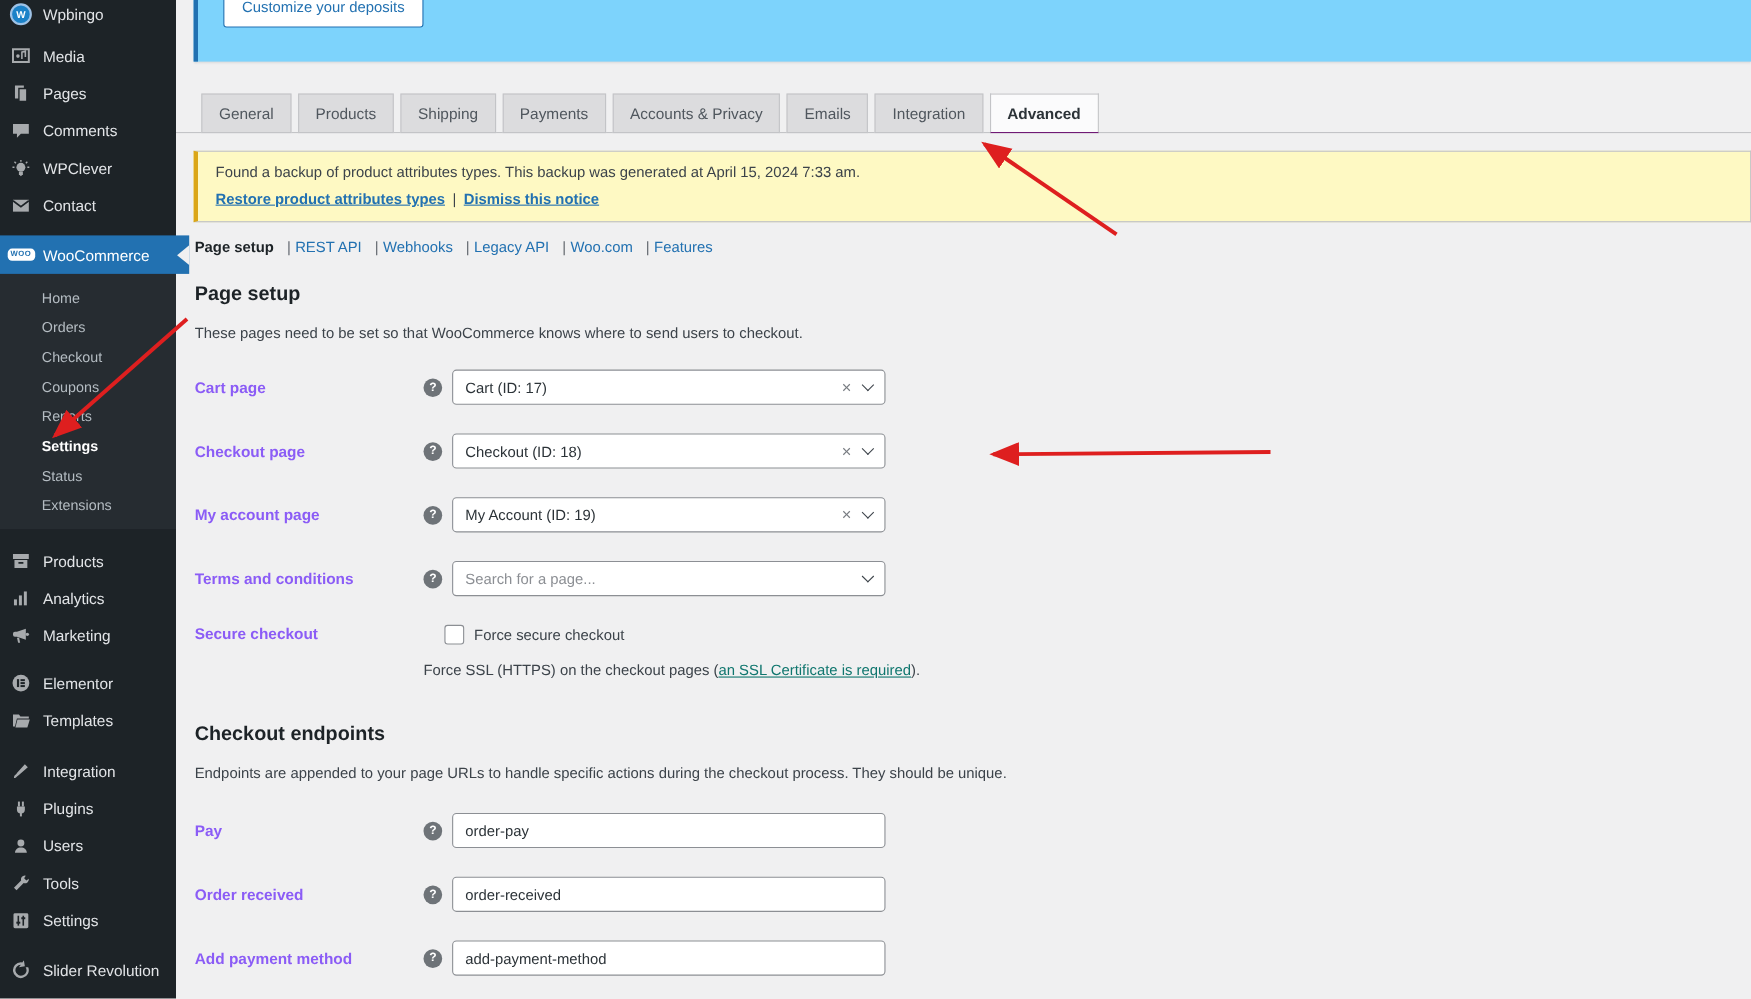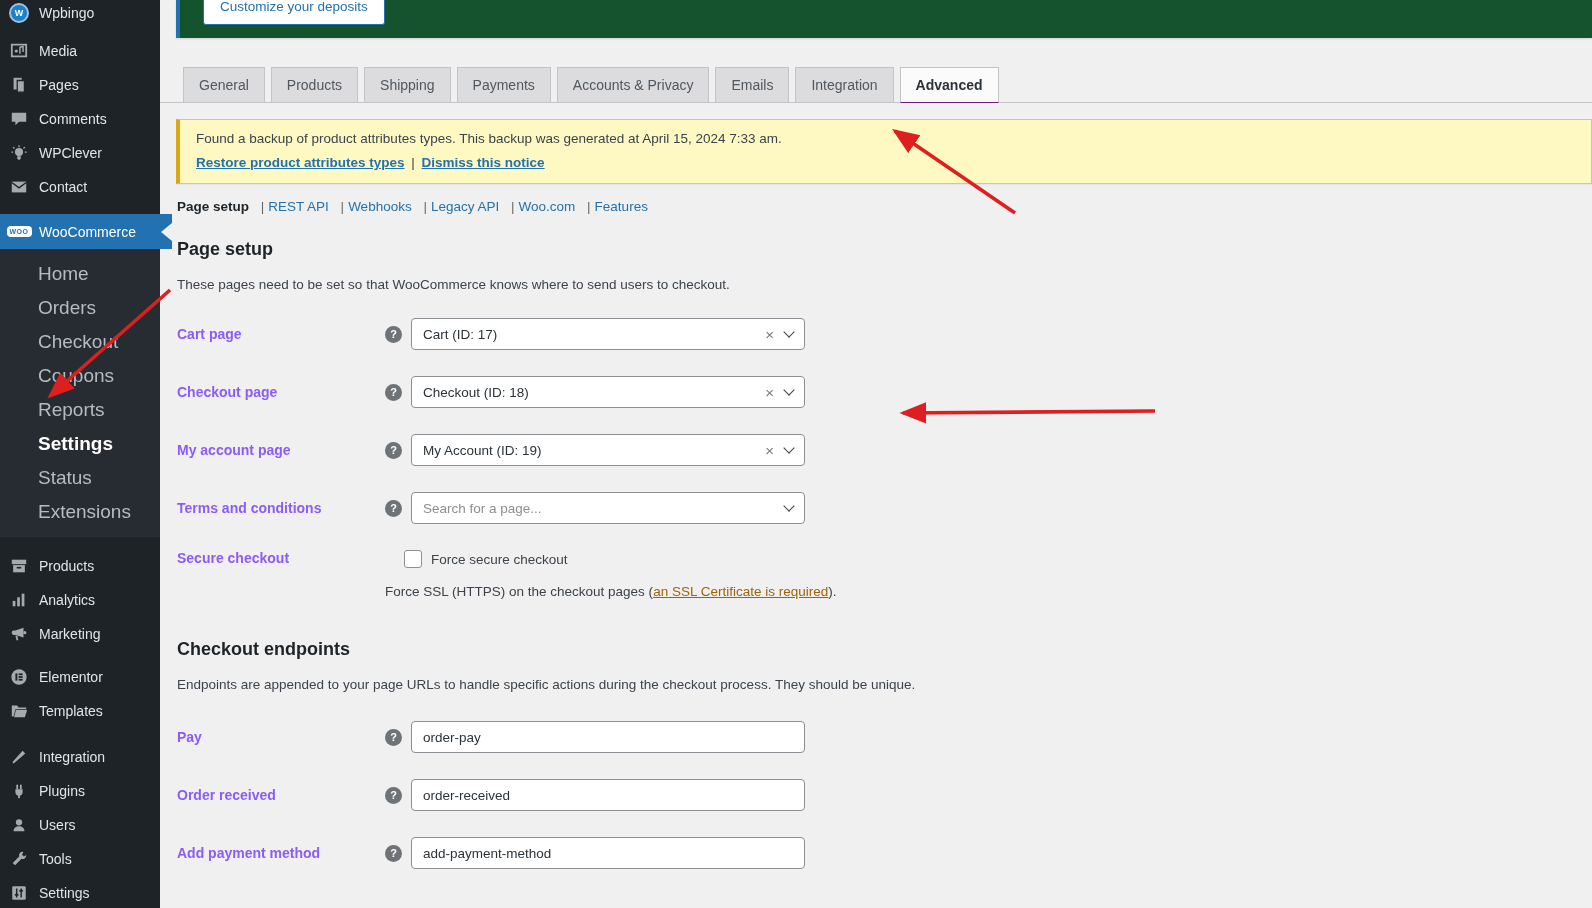--- a/index.html
+++ b/index.html
@@ -10,28 +10,28 @@
   .sidebar{position:absolute;left:0;top:0;width:160px;height:908px;background:#1d2327;color:#e2e4e7;font-size:14px;z-index:2;}
   .side-item{display:flex;align-items:center;gap:10px;height:34px;padding-left:9px;cursor:pointer;}
   .side-item .ic{width:20px;height:20px;display:flex;align-items:center;justify-content:center;flex:0 0 20px;}
   .site-item{height:26px;}
   .site-badge{width:20px;height:20px;border-radius:50%;background:#1c82c8;border:2px solid #9ec2e6;box-sizing:border-box;color:#fff;font-size:9px;font-weight:bold;display:flex;align-items:center;justify-content:center;}
   .woo-item{background:#2271b1;color:#fff;height:35px;margin-top:10px;position:relative;}
   .woo-arrow{position:absolute;right:-12px;top:0;width:12px;height:100%;background:#2271b1;}
   .woo-arrow::after{content:'';position:absolute;right:0;top:50%;transform:translateY(-50%);border-top:9px solid transparent;border-bottom:9px solid transparent;border-right:11px solid #f0f0f1;}
   .woo-badge{background:#fff;color:#2271b1;font-size:7px;font-weight:bold;border-radius:4px;padding:2px 3px;letter-spacing:.5px;}
   .submenu{background:#262c31;padding:8px 0;}
-  .submenu-item{padding:6px 0 6px 38px;font-size:19px;color:#b4bcc2;cursor:pointer;}
+  .submenu-item{padding:6px 0 6px 38px;font-size:13px;color:#b4bcc2;cursor:pointer;}
   .submenu-item.active{color:#fff;font-weight:bold;}
   .gap9{margin-top:9px;} .gap12{margin-top:12px;} .gap11{margin-top:11px;} .gap7{margin-top:7px;}
 
   
   .main{position:absolute;left:160px;top:0;right:0;height:100%;}
 
-  .deposit-notice{position:relative;margin-left:16px;height:38px;background:#14532d;border-left:4px solid #2271b1;box-shadow:0 1px 2px rgba(0,0,0,.12);}
+  .deposit-notice{position:relative;margin-left:16px;height:56px;background:#7dd3fc;border-left:4px solid #2271b1;box-shadow:0 1px 2px rgba(0,0,0,.12);}
   .deposit-btn{position:absolute;left:23px;top:-13px;height:38px;padding:0 16px;background:#fff;border:1px solid #2271b1;border-radius:3px;color:#2271b1;font-size:13.5px;display:flex;align-items:center;cursor:pointer;font-family:inherit;}
 
   .tab-bar{margin-top:29px;padding-left:23px;border-bottom:1px solid #c3c4c7;display:flex;gap:6px;align-items:flex-end;}
   .nav-tab{margin-bottom:-1px;padding:9px 15px;background:#dcdcde;border:1px solid #c3c4c7;font-size:14px;color:#50575e;cursor:pointer;text-decoration:none;}
   .nav-tab.active{background:#fbfbfc;border-bottom:1px solid #701a75;color:#2c3338;font-weight:bold;}
 
   .backup-notice{margin:16px 0 0 16px;background:#fef9c3;border:1px solid #c3c4c7;border-left:4px solid #dba617;padding:11px 16px 13px;box-shadow:0 1px 1px rgba(0,0,0,.04);}
   .backup-notice p{margin:0;font-size:13.5px;color:#3c434a;}
   .backup-links{margin-top:9px !important;}
   .backup-links a{color:#2271b1;font-weight:600;text-decoration:underline;cursor:pointer;}
@@ -53,21 +53,21 @@
   .select-box{width:394px;height:32px;box-sizing:border-box;border:1px solid #8c8f94;border-radius:4px;background:#fff;display:flex;align-items:center;padding:0 11px;font-size:13.5px;color:#2c3338;cursor:pointer;}
   .select-value{flex:1;}
   .select-value.placeholder{color:#8c8f94;}
   .clear-x{color:#787c82;font-size:15px;margin-right:11px;cursor:pointer;}
   .chev{width:7px;height:7px;border-right:1.8px solid #3c434a;border-bottom:1.8px solid #3c434a;transform:rotate(45deg);margin-top:-4px;}
   .text-input{width:394px;height:32px;box-sizing:border-box;border:1px solid #8c8f94;border-radius:4px;background:#fff;padding:0 11px;font-size:13.5px;color:#2c3338;font-family:inherit;}
   .checkbox-line{display:flex;align-items:center;gap:9px;padding-left:19px;}
   .checkbox{width:18px;height:18px;box-sizing:border-box;border:1px solid #8c8f94;border-radius:3px;background:#fff;appearance:none;margin:0;cursor:pointer;}
   .checkbox-label{font-size:13.5px;color:#3c434a;}
   .ssl-desc{margin-top:16px;font-size:13.5px;color:#3c434a;}
-  .ssl-desc a{color:#a16207;text-decoration:underline;cursor:pointer;}
+  .ssl-desc a{color:#0f766e;text-decoration:underline;cursor:pointer;}
 
   .arrows{position:absolute;left:0;top:0;z-index:50;pointer-events:none;}
 </style>
 </head>
 <body>
 
 <div class="screen">
 
   <div class="sidebar">
     <div class="side-item site-item">

